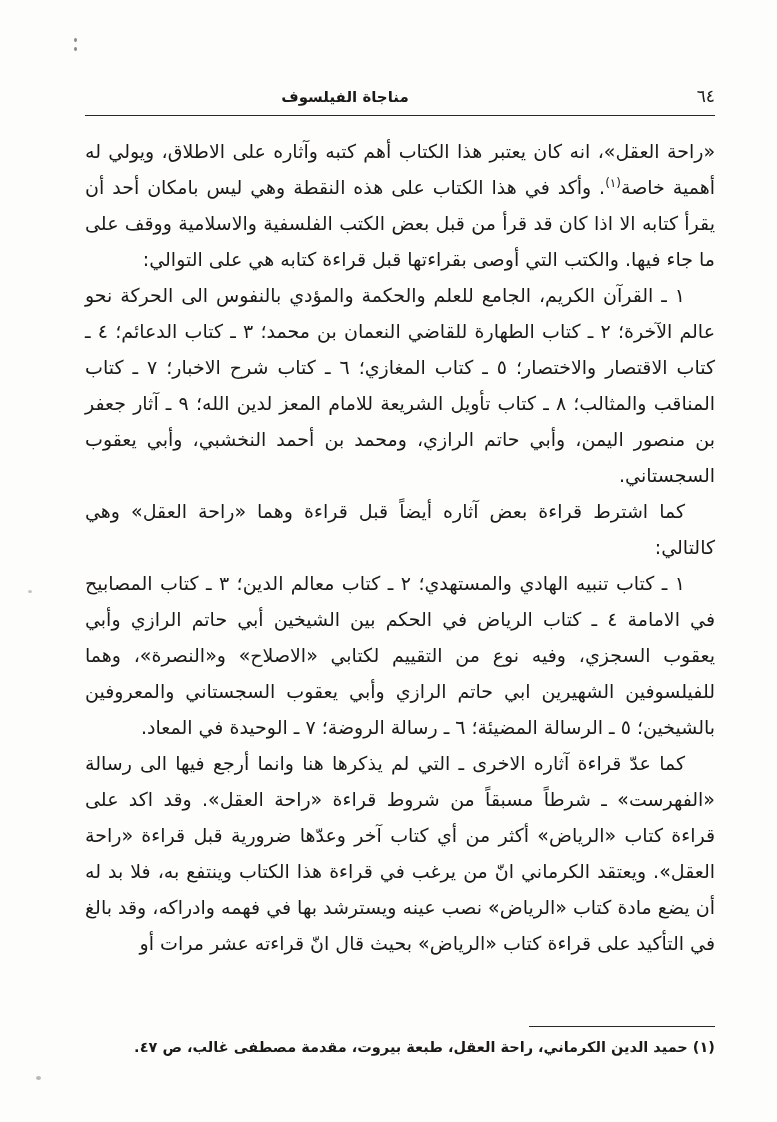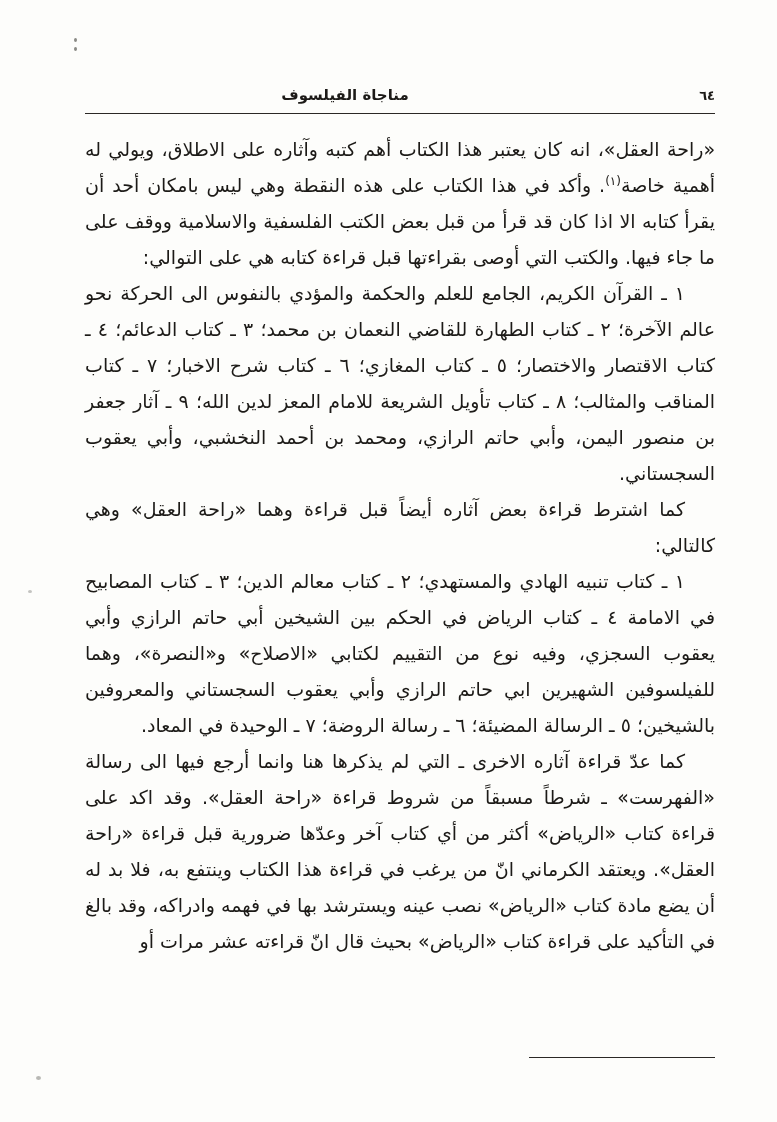--- a/index.html
+++ b/index.html
@@ -33,22 +33,22 @@
   .running-head {
     position: relative;
     left: -55px;
     font-size: 15px;
     font-weight: bold;
     direction: rtl;
     white-space: nowrap;
   }
   .page-num {
     justify-self: end;
-    font-size: 13px;
-    font-weight: bold;
+    font-size: 17px;
+    font-weight: normal;
   }
   .header-rule {
     border: none;
     border-top: 1.5px solid #2b2825;
     margin: 9px 0 0 0;
   }
   .body-text {
     margin-top: 17px;
     font-size: 19px;
     line-height: 36px;
@@ -110,15 +110,16 @@
   <div class="body-text">
     <p class="para no-indent"><span>«راحة العقل»، انه كان يعتبر هذا الكتاب أهم كتبه وآثاره على الاطلاق، ويولي له أهمية خاصة</span><sup class="fn-ref">(١)</sup><span>. وأكد في هذا الكتاب على هذه النقطة وهي ليس بامكان أحد أن يقرأ كتابه الا اذا كان قد قرأ من قبل بعض الكتب الفلسفية والاسلامية ووقف على ما جاء فيها. والكتب التي أوصى بقراءتها قبل قراءة كتابه هي على التوالي:</span></p>
     <p class="para">١ ـ القرآن الكريم، الجامع للعلم والحكمة والمؤدي بالنفوس الى الحركة نحو عالم الآخرة؛ ٢ ـ كتاب الطهارة للقاضي النعمان بن محمد؛ ٣ ـ كتاب الدعائم؛ ٤ ـ كتاب الاقتصار والاختصار؛ ٥ ـ كتاب المغازي؛ ٦ ـ كتاب شرح الاخبار؛ ٧ ـ كتاب المناقب والمثالب؛ ٨ ـ كتاب تأويل الشريعة للامام المعز لدين الله؛ ٩ ـ آثار جعفر بن منصور اليمن، وأبي حاتم الرازي، ومحمد بن أحمد النخشبي، وأبي يعقوب السجستاني.</p>
     <p class="para">كما اشترط قراءة بعض آثاره أيضاً قبل قراءة وهما «راحة العقل» وهي كالتالي:</p>
     <p class="para">١ ـ كتاب تنبيه الهادي والمستهدي؛ ٢ ـ كتاب معالم الدين؛ ٣ ـ كتاب المصابيح في الامامة ٤ ـ كتاب الرياض في الحكم بين الشيخين أبي حاتم الرازي وأبي يعقوب السجزي، وفيه نوع من التقييم لكتابي «الاصلاح» و«النصرة»، وهما للفيلسوفين الشهيرين ابي حاتم الرازي وأبي يعقوب السجستاني والمعروفين بالشيخين؛ ٥ ـ الرسالة المضيئة؛ ٦ ـ رسالة الروضة؛ ٧ ـ الوحيدة في المعاد.</p>
     <p class="para">كما عدّ قراءة آثاره الاخرى ـ التي لم يذكرها هنا وانما أرجع فيها الى رسالة «الفهرست» ـ شرطاً مسبقاً من شروط قراءة «راحة العقل». وقد اكد على قراءة كتاب «الرياض» أكثر من أي كتاب آخر وعدّها ضرورية قبل قراءة «راحة العقل». ويعتقد الكرماني انّ من يرغب في قراءة هذا الكتاب وينتفع به، فلا بد له أن يضع مادة كتاب «الرياض» نصب عينه ويسترشد بها في فهمه وادراكه، وقد بالغ في التأكيد على قراءة كتاب «الرياض» بحيث قال انّ قراءته عشر مرات أو</p>
   </div>
 
   <div class="footnote-area">
     <hr class="footnote-rule">
+    <div class="footnote">(١) حميد الدين الكرماني، راحة العقل، طبعة بيروت، مقدمة مصطفى غالب، ص ٤٧.</div>
   </div>
 
 </div>
 
 </body></html>

